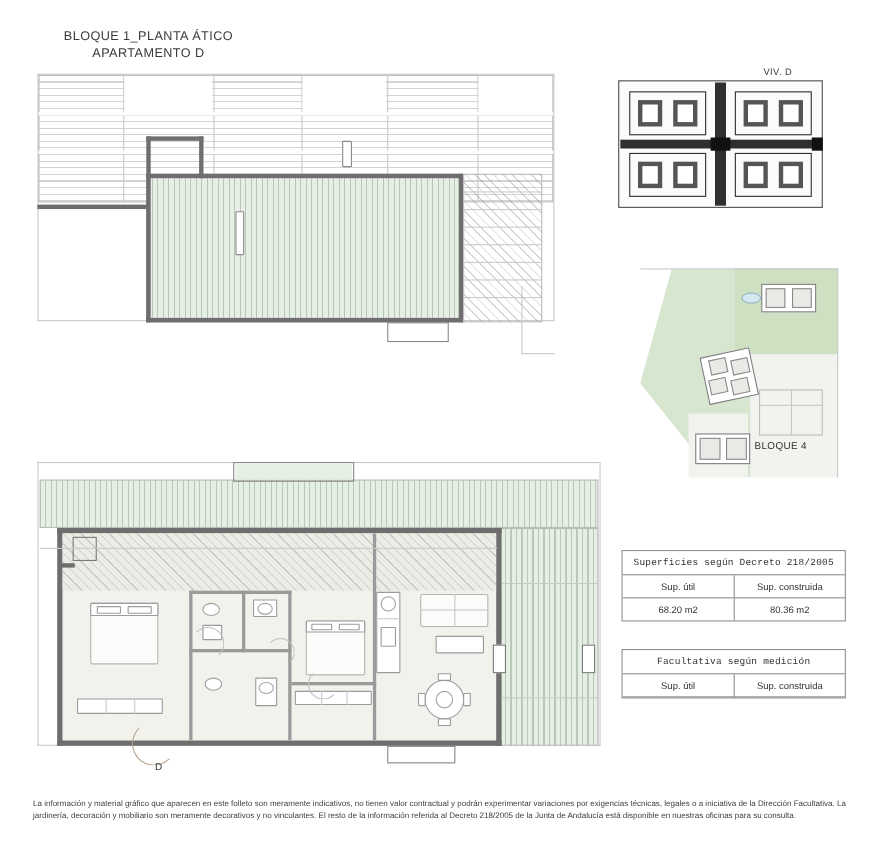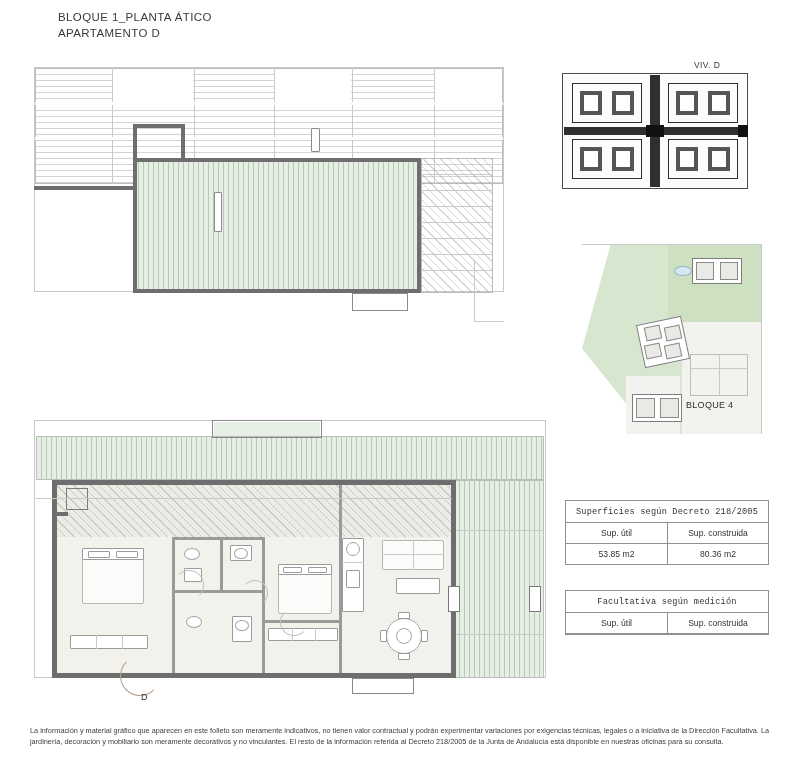--- a/index.html
+++ b/index.html
@@ -11,32 +11,33 @@
     font-family: "Liberation Sans", sans-serif;
     color: #2b2b2b;
     position: relative;
     overflow: hidden;
   }
 
   
   #title-block {
     position: absolute;
     left: 58px;
-    top: 10px;
+    top: 26px;
     line-height: 1.35;
   }
   #title-block .t1 {
     font-size: 11.5px;
     letter-spacing: 0.4px;
     color: #3a3a3a;
   }
   #title-block .t2 {
     font-size: 11.5px;
     letter-spacing: 0.4px;
     color: #3a3a3a;
+    text-align: center;
   }
 
   
   .plan {
     position: absolute;
     background: #ffffff;
   }
   .wall {
     position: absolute;
     background: #6e6e6e;
@@ -452,21 +453,21 @@
 
 <div class="letter-d" style="left:141px; top:692px;">D</div>
 
 <div class="surf-table" id="table-decreto" style="left:565px; top:500px; width:204px;">
   <div class="thead">Superficies según Decreto 218/2005</div>
   <div class="row sub">
     <div class="cell">Sup. útil</div>
     <div class="cell">Sup. construida</div>
   </div>
   <div class="row">
-    <div class="cell">53.85 m2</div>
+    <div class="cell">68.20 m2</div>
     <div class="cell">80.36 m2</div>
   </div>
 </div>
 
 <div class="surf-table" id="table-medicion" style="left:565px; top:590px; width:204px;">
   <div class="thead">Facultativa según medición</div>
   <div class="row sub">
     <div class="cell">Sup. útil</div>
     <div class="cell">Sup. construida</div>
   </div>

